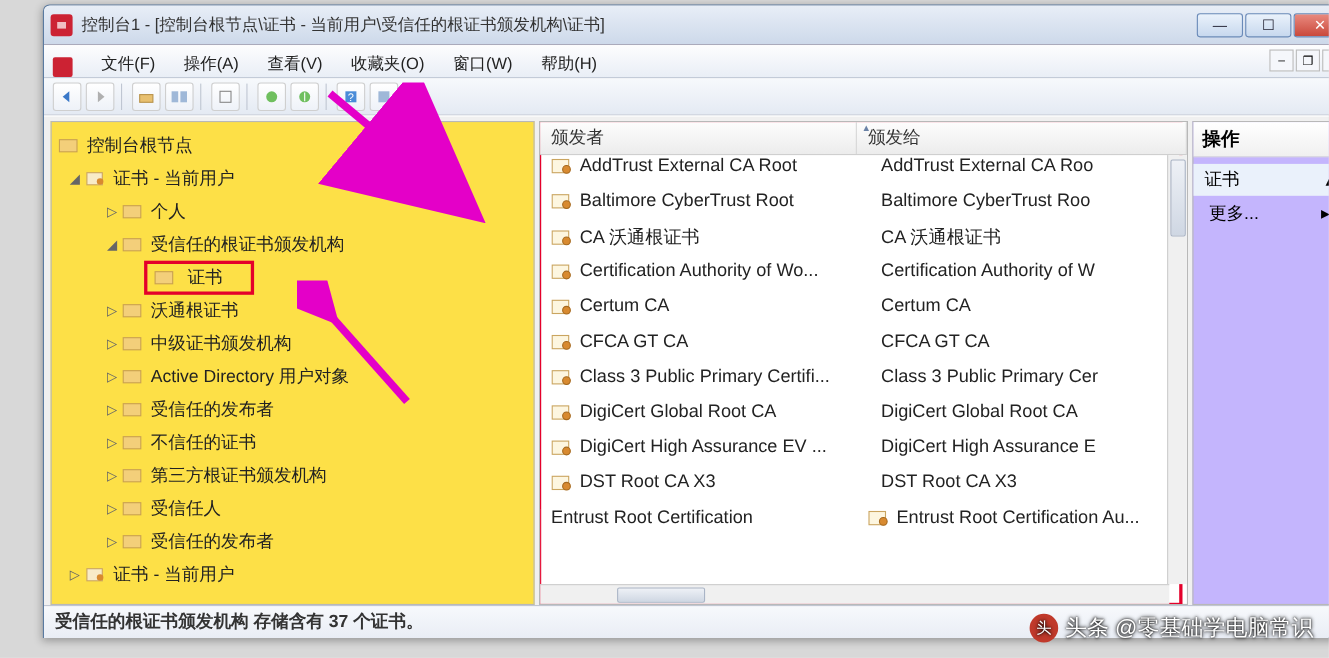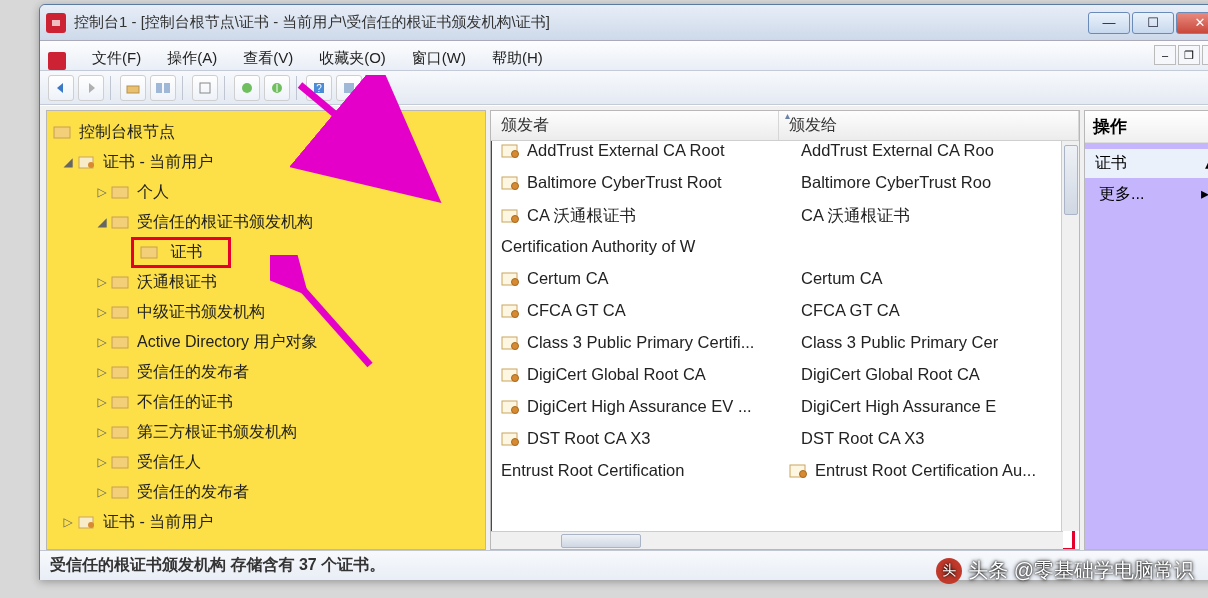--- a/index.html
+++ b/index.html
@@ -384,20 +384,29 @@
                 <svg width="20" height="16">
                   <rect x="1" y="2" width="15" height="12" fill="#fdf6e0" stroke="#caa560"></rect>
                   <circle cx="14" cy="11" r="3.5" fill="#d88a30" stroke="#a66a20"></circle>
                 </svg>
               </span>
               <span>CA 沃通根证书</span>
             </div>
             <div class="c col2"><span>CA 沃通根证书</span></div>
           </div>
           <div class="list-row">
+            <div class="c col1" style="display:flex;align-items:center">
+              <span class="cert-icon">
+                <svg width="20" height="16">
+                  <rect x="1" y="2" width="15" height="12" fill="#fdf6e0" stroke="#caa560"></rect>
+                  <circle cx="14" cy="11" r="3.5" fill="#d88a30" stroke="#a66a20"></circle>
+                </svg>
+              </span>
+              <span>Certification Authority of Wo...</span>
+            </div>
             <div class="c col2"><span>Certification Authority of W</span></div>
           </div>
           <div class="list-row">
             <div class="c col1" style="display:flex;align-items:center">
               <span class="cert-icon">
                 <svg width="20" height="16">
                   <rect x="1" y="2" width="15" height="12" fill="#fdf6e0" stroke="#caa560"></rect>
                   <circle cx="14" cy="11" r="3.5" fill="#d88a30" stroke="#a66a20"></circle>
                 </svg>
               </span>

